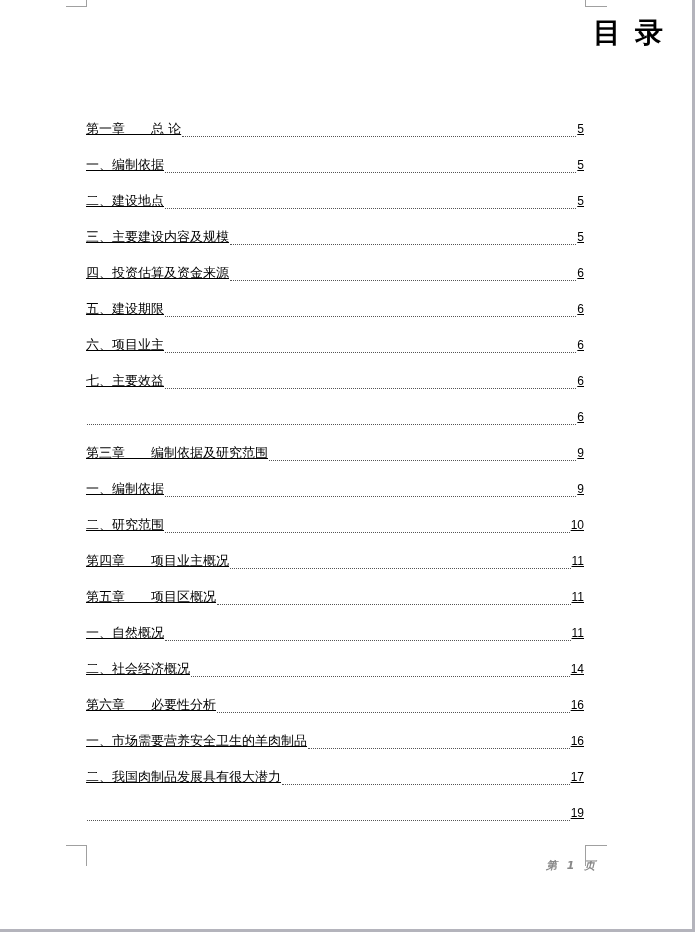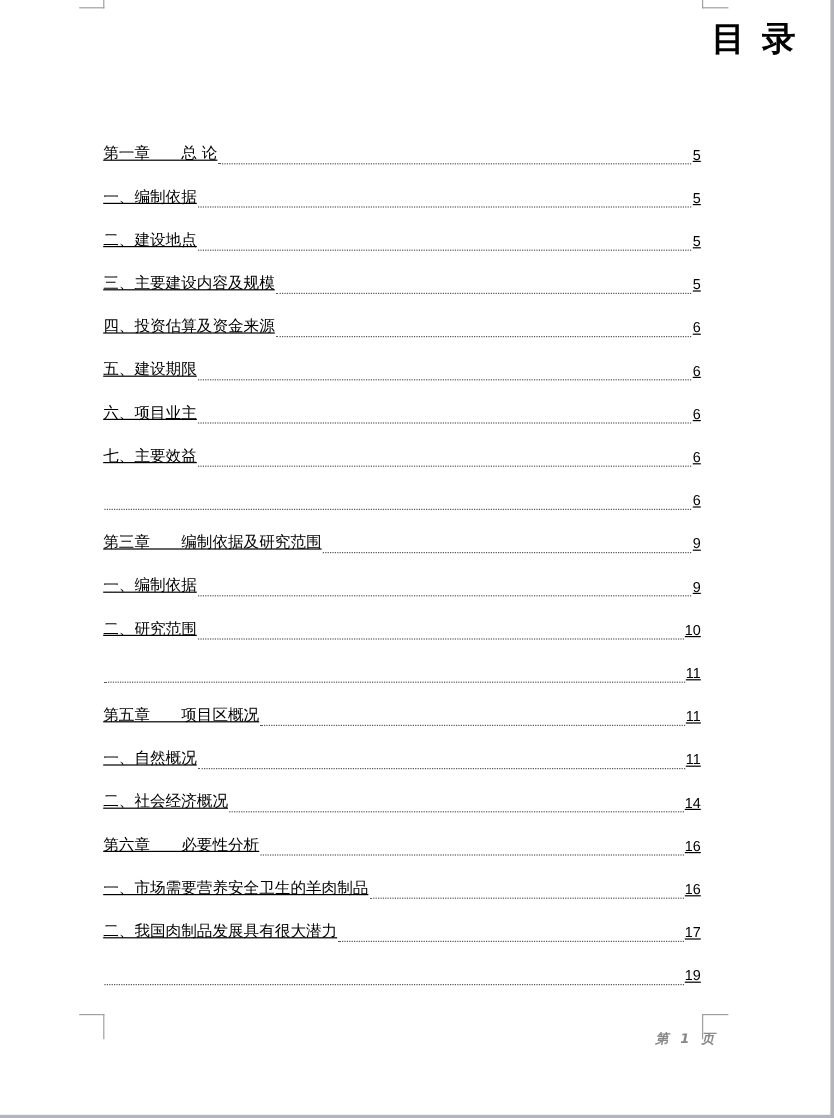--- a/index.html
+++ b/index.html
@@ -117,20 +117,21 @@
       <span class="toc-label">一、编制依据</span>
       <span class="toc-leader"></span>
       <span class="toc-page">9</span>
     </div>
   <div class="toc-row">
       <span class="toc-label">二、研究范围</span>
       <span class="toc-leader"></span>
       <span class="toc-page">10</span>
     </div>
   <div class="toc-row">
+      <span class="toc-label">第四章　　项目业主概况</span>
       <span class="toc-leader"></span>
       <span class="toc-page">11</span>
     </div>
   <div class="toc-row">
       <span class="toc-label">第五章　　项目区概况</span>
       <span class="toc-leader"></span>
       <span class="toc-page">11</span>
     </div>
   <div class="toc-row">
       <span class="toc-label">一、自然概况</span>

